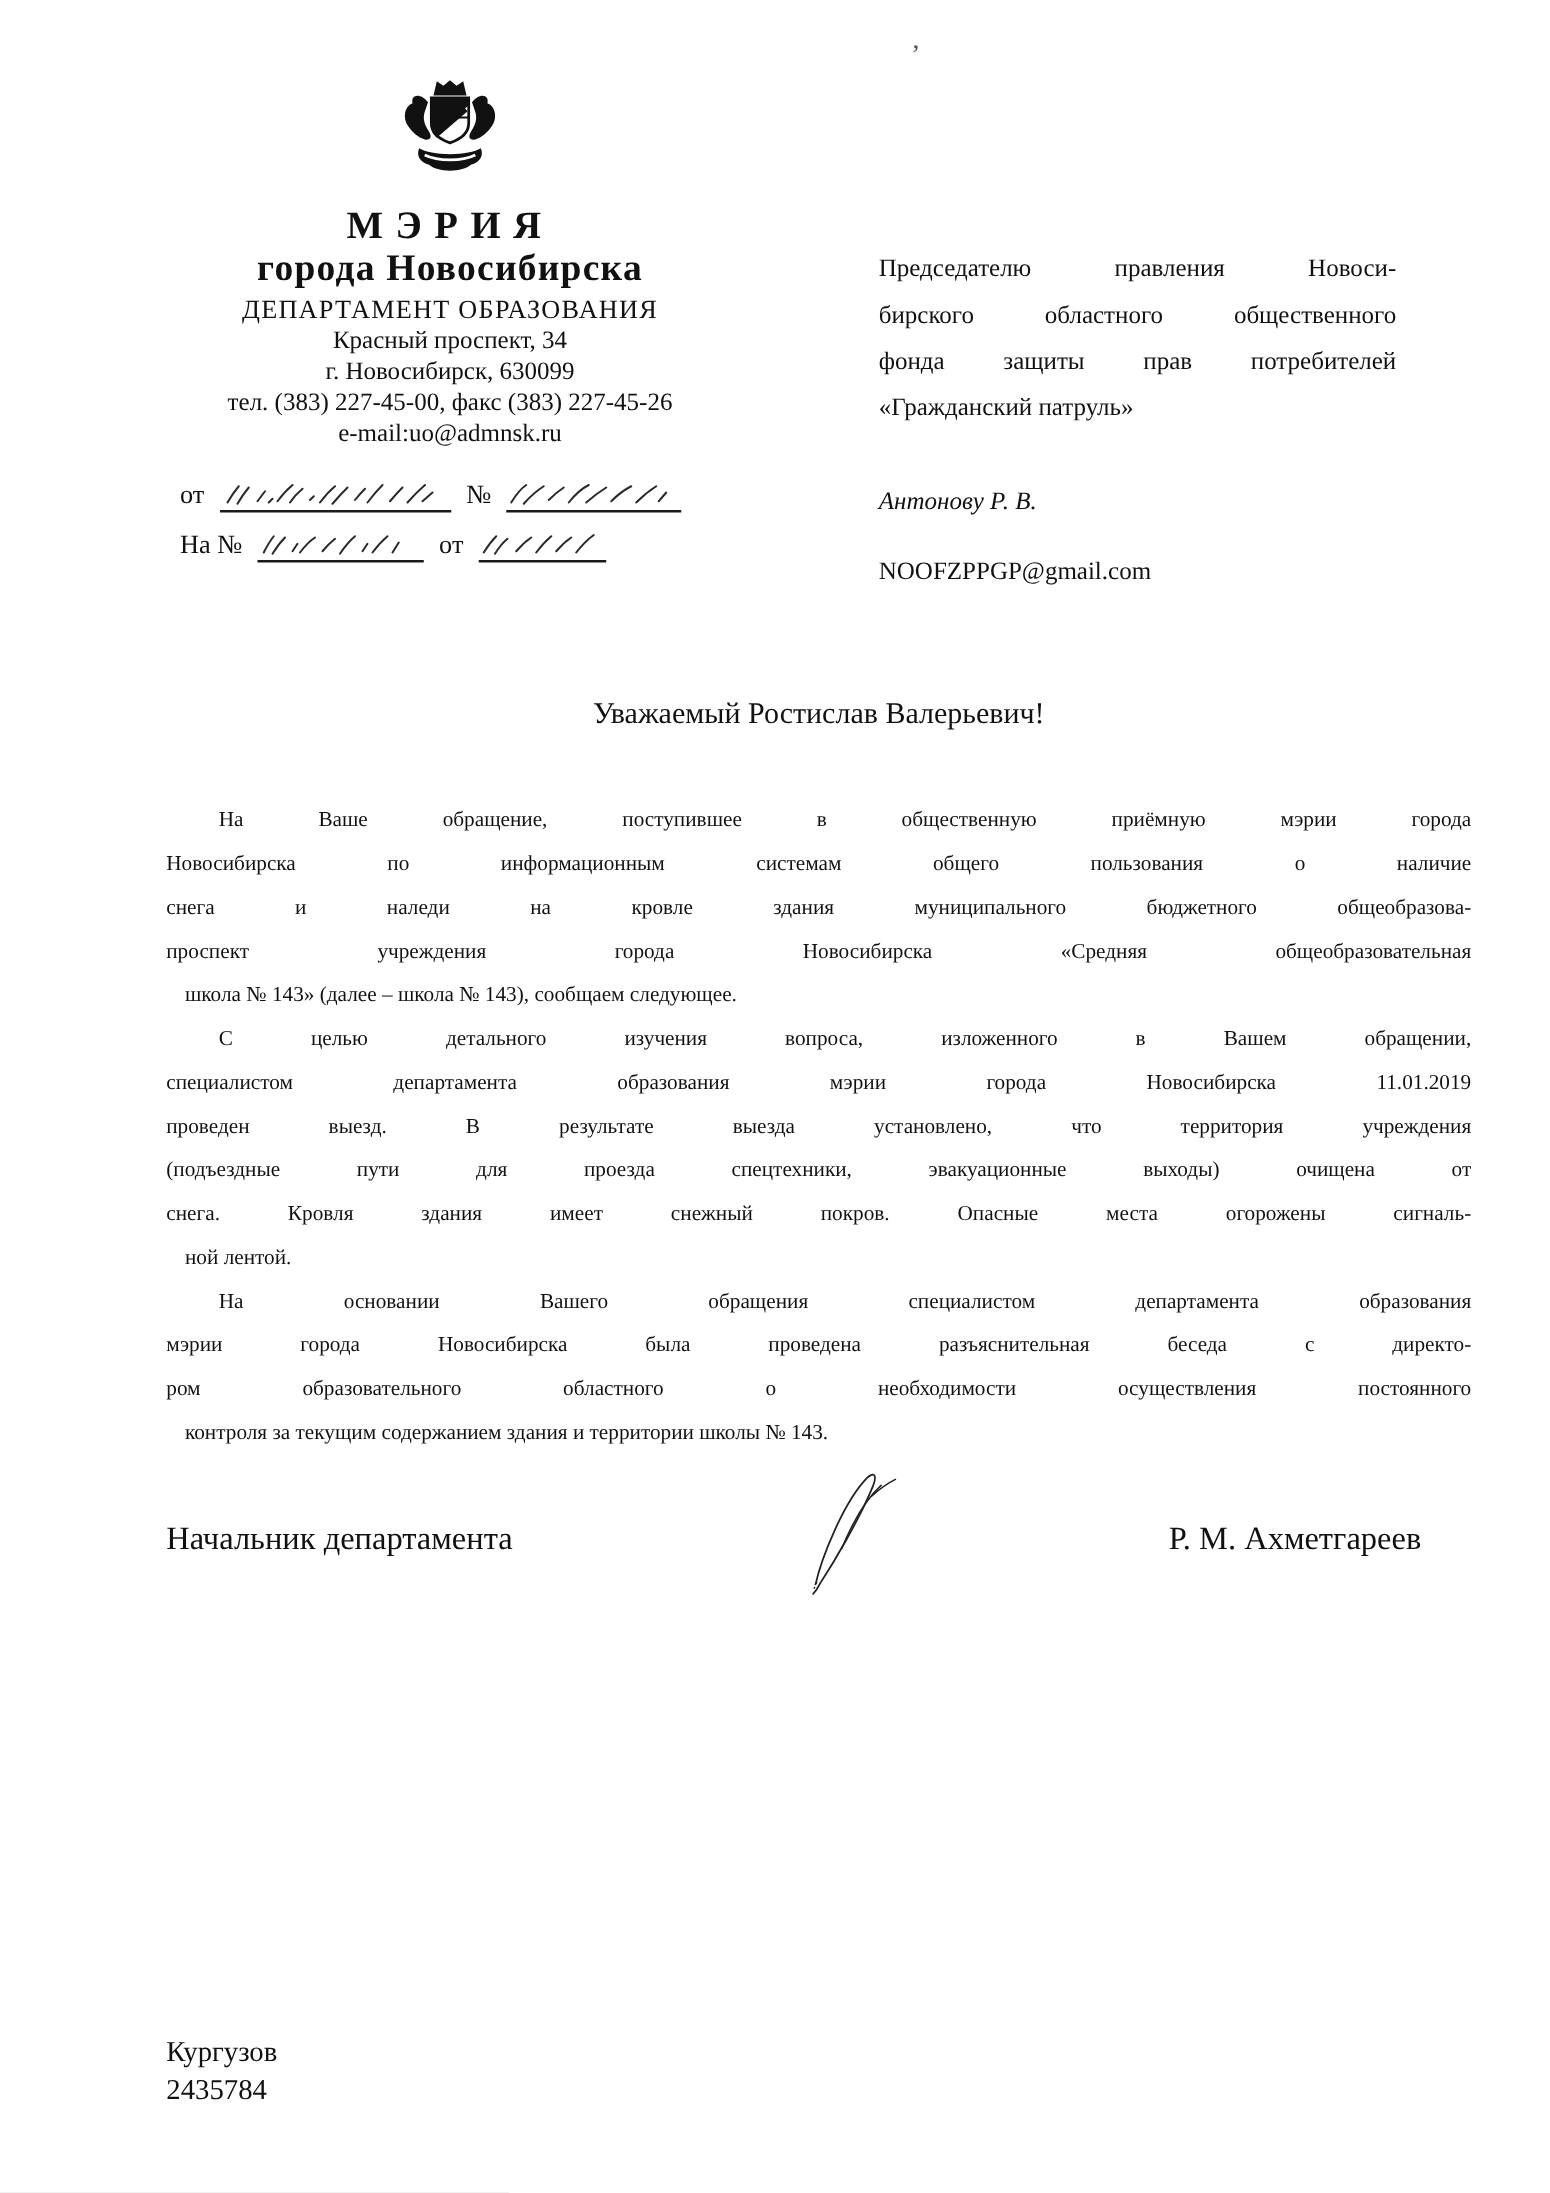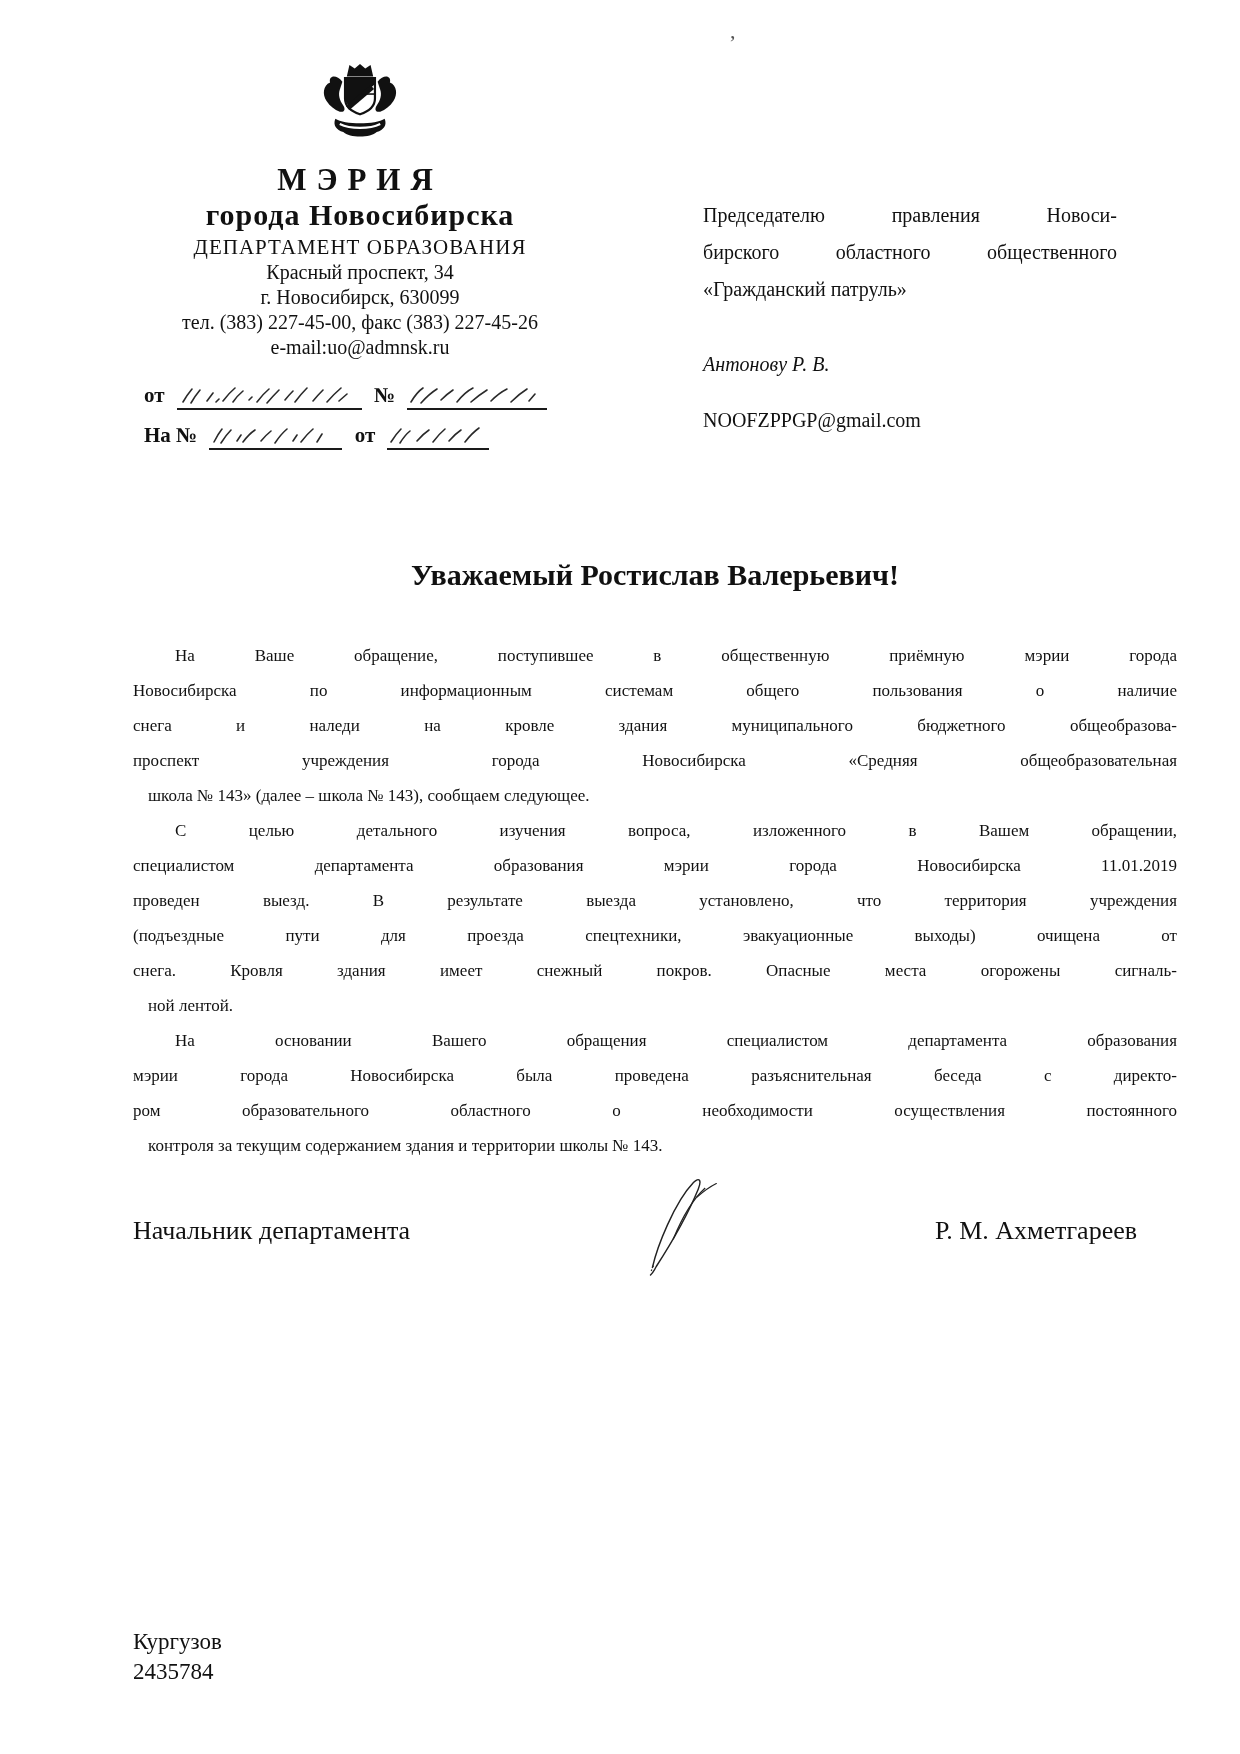--- a/index.html
+++ b/index.html
@@ -18,36 +18,36 @@
 
   
   .sender { position:absolute; left:118px; top:62px; width:484px; text-align:center; }
   .emblem { display:block; margin:0 auto 6px auto; }
   .org1 { font-size:31px; font-weight:bold; letter-spacing:10px; line-height:36px; }
   .org2 { font-size:30px; font-weight:bold; line-height:34px; letter-spacing:1px; }
   .dept { font-size:21px; line-height:26px; letter-spacing:1px; margin-top:2px; }
   .addr { font-size:20px; line-height:25px; }
   .ref-rows { margin-top:20px; text-align:left; padding-left:26px; font-size:21px; }
   .ref-row { height:40px; white-space:nowrap; }
-  .ref-label { display:inline-block; vertical-align:baseline;font-weight:bold; }
+  .ref-label { display:inline-block; vertical-align:baseline; }
   .fill { display:inline-block; position:relative; border-bottom:2px solid #1a1a1a;
           height:28px; margin:0 7px; vertical-align:-8px; }
   .fill svg { position:absolute; left:0; bottom:1px; }
   .w185{width:185px;} .w140{width:140px;} .w133{width:133px;} .w102{width:102px;}
 
   
   .recipient { position:absolute; left:703px; top:197px; width:414px; font-size:20px; }
   .rline { line-height:37px; text-align:justify; text-align-last:justify; }
   .rlast { line-height:37px; text-align:left; }
   .rname { margin-top:38px; line-height:37px;font-style:italic; }
   .remail { margin-top:19px; line-height:37px; }
 
   
   .salutation { position:absolute; left:133px; top:558px; width:1044px;
-                text-align:center; font-size:30px;font-weight:bold; }
+                text-align:center; font-size:24px; }
   .body-text { position:absolute; left:133px; top:638px; width:1044px; font-size:17px; }
   .bline { line-height:35px; text-align:justify; text-align-last:justify; }
   .blast { line-height:35px; text-align:left;margin-left:15px; }
   .indent { text-indent:42px; }
 
   
   .sig-label { position:absolute; left:133px; top:1215px; font-size:26px; line-height:32px; }
   .sig-img   { position:absolute; left:640px; top:1174px; }
   .sig-name  { position:absolute; left:935px; top:1215px; font-size:26px; line-height:32px; }
 
@@ -111,20 +111,21 @@
             <path d="M4,19 Q9,11 14,6 M13,20 Q18,12 23,8 M30,18 Q36,11 42,7 M46,19 Q52,11 58,6 M62,18 Q68,11 74,7 M78,19 Q85,10 92,5" fill="none" stroke="#2a2a2a" stroke-width="1.6" stroke-linecap="round"></path>
           </svg>
         </span>
       </div>
     </div>
   </div>
 
   <div class="recipient">
     <div class="rline">Председателю правления Новоси-</div>
     <div class="rline">бирского областного общественного</div>
+    <div class="rline">фонда защиты прав потребителей</div>
     <div class="rlast">«Гражданский патруль»</div>
     <div class="rname">Антонову Р. В.</div>
     <div class="remail">NOOFZPPGP@gmail.com</div>
   </div>
 
   <div class="salutation">Уважаемый Ростислав Валерьевич!</div>
 
   <div class="body-text">
     <div>
       <div class="bline indent">На Ваше обращение, поступившее в общественную приёмную мэрии города</div>

